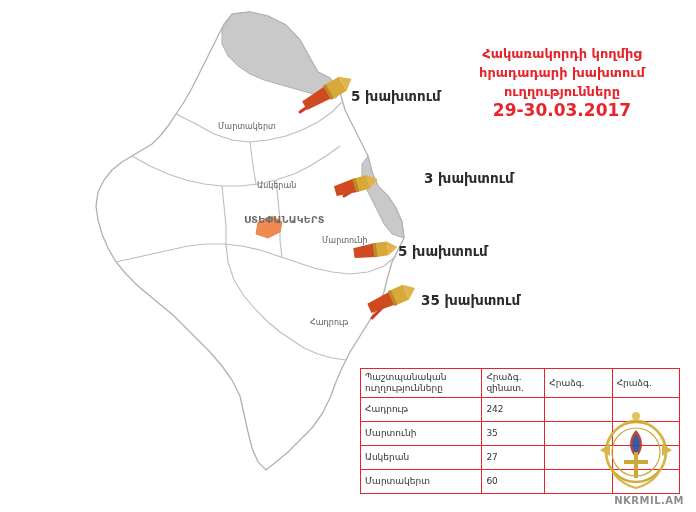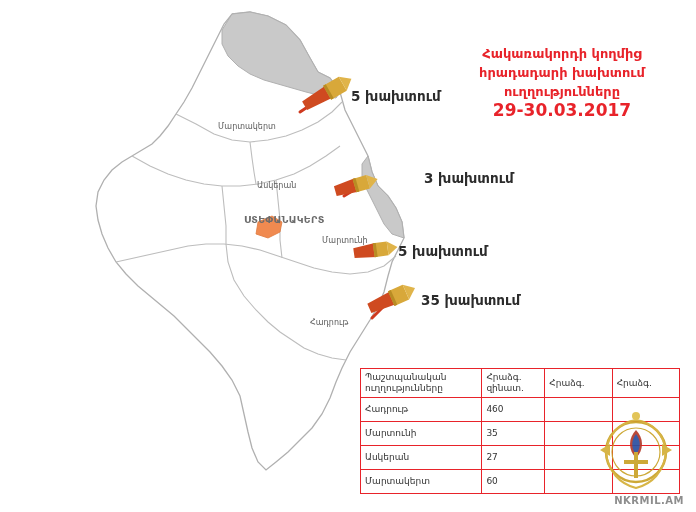--- a/index.html
+++ b/index.html
@@ -218,21 +218,21 @@
           <span>Հրաձգ.</span><br>
           <span>զինատ.</span>
         </th>
         <th class="c2">Հրաձգ.</th>
         <th class="c3">Հրաձգ.</th>
       </tr>
     </thead>
     <tbody>
       <tr>
         <td>Հադրութ</td>
-        <td>460</td>
+        <td>242</td>
         <td></td>
         <td></td>
       </tr>
       <tr>
         <td>Մարտունի</td>
         <td>35</td>
         <td></td>
         <td></td>
       </tr>
       <tr>

